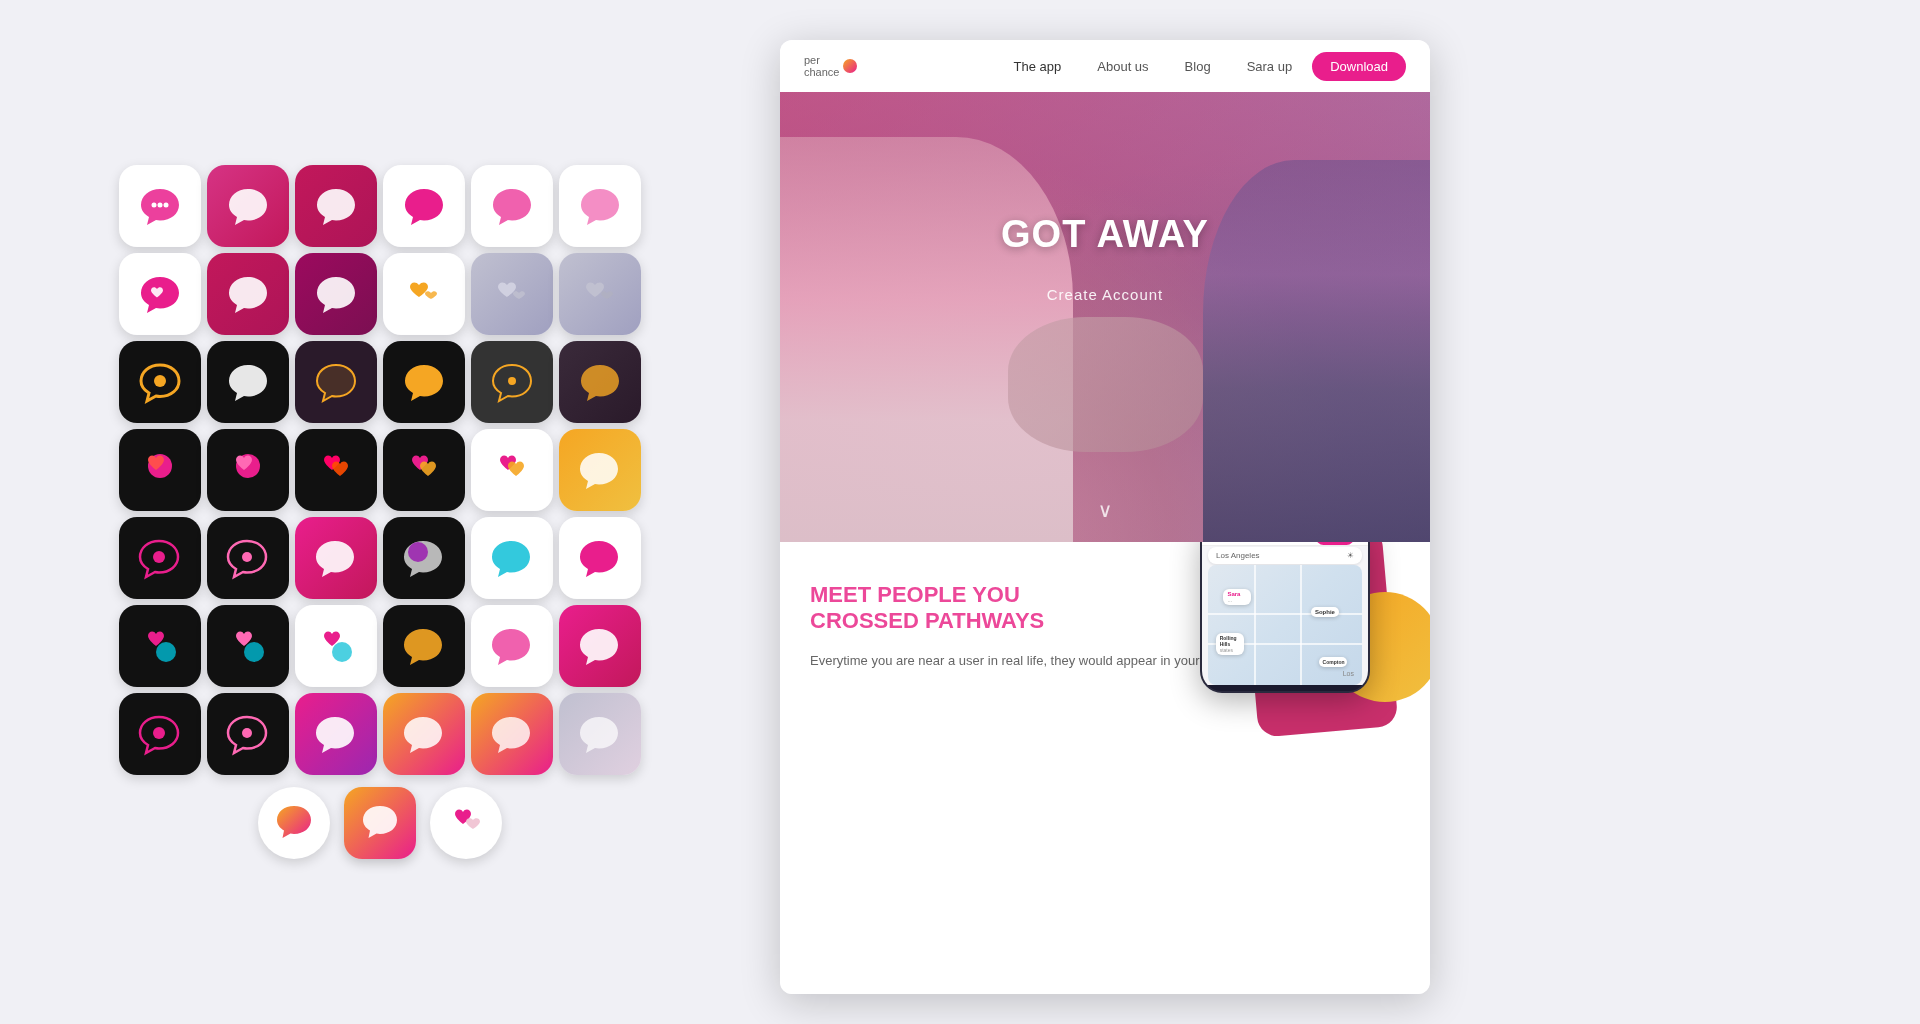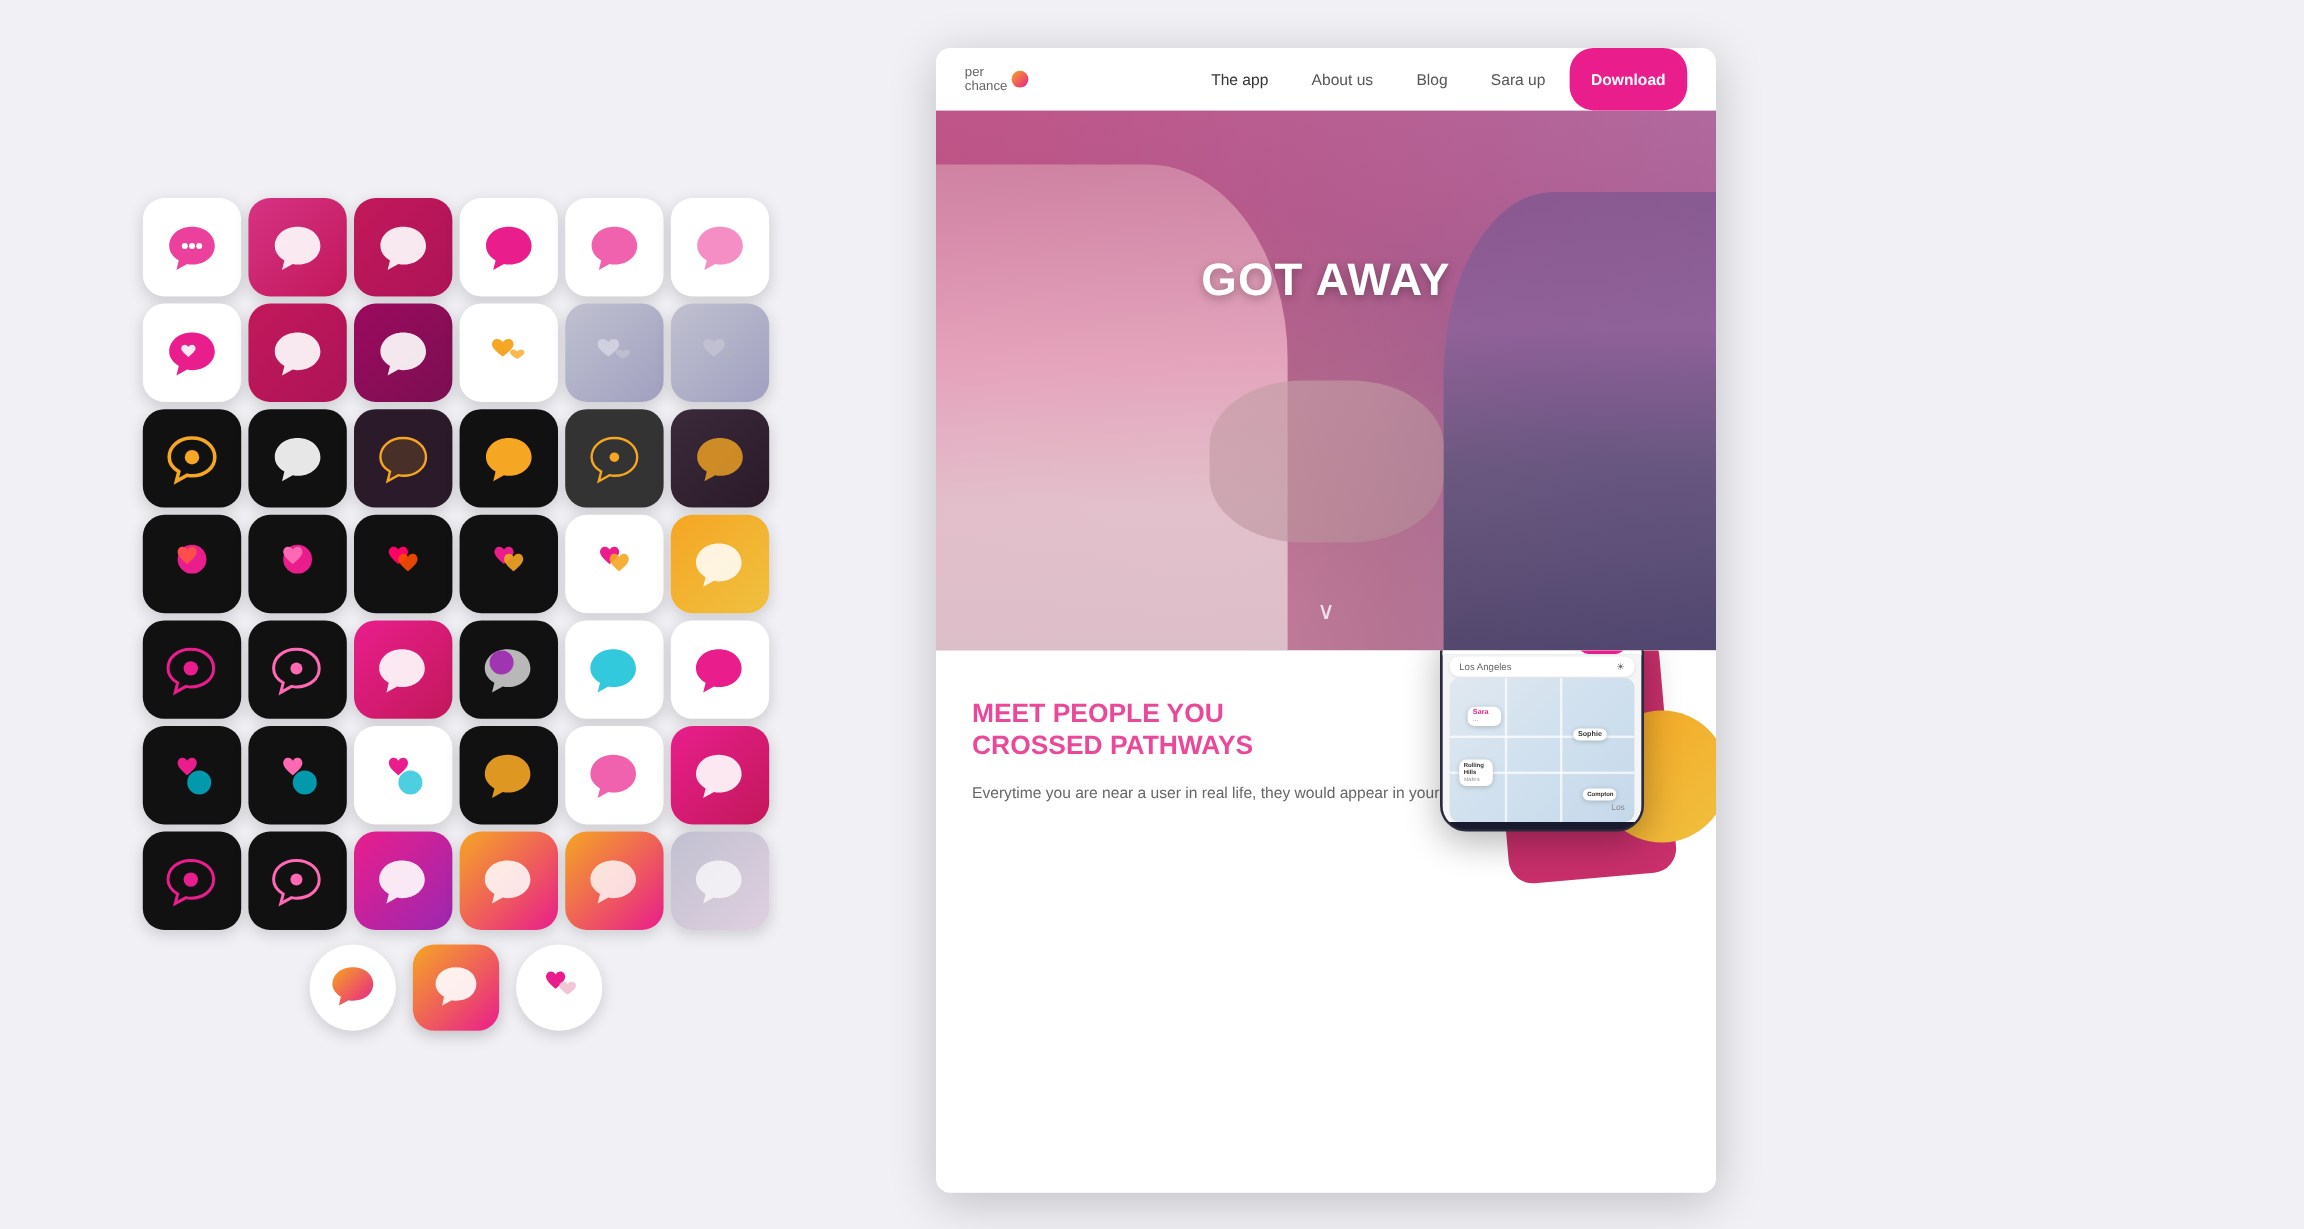--- a/index.html
+++ b/index.html
@@ -128,20 +128,21 @@
       display: flex;
       flex-direction: column;
       margin-left: 20px;
     }
 
     
     .site-navbar {
       background: white;
       height: 52px;
       display: flex;
+      align-items: center;
       padding: 0 24px;
       gap: 0;
       flex-shrink: 0;
       z-index: 10;
     }
 
     .site-logo {
       display: flex;
       align-items: center;
       gap: 4px;
@@ -173,21 +174,21 @@
       font-weight: 500;
     }
 
     .site-download-btn {
       background: #e91e8c;
       color: white;
       border: none;
       border-radius: 20px;
       padding: 7px 18px;
       font-size: 13px;
-      font-weight: 700;
+      font-weight: 400;
       cursor: pointer;
     }
 
     
     .site-hero {
       flex: 0 0 450px;
       position: relative;
       overflow: hidden;
       background: linear-gradient(135deg, rgba(180,50,120,0.7), rgba(120,50,180,0.5));
     }
@@ -766,20 +767,21 @@
 
         <div style="position:absolute;right:0;bottom:0;width:35%;height:85%;background:linear-gradient(to bottom, rgba(100,80,140,0.5) 0%, rgba(130,100,160,0.6) 30%, rgba(80,80,120,0.7) 60%, rgba(60,60,100,0.8) 100%);border-radius:40% 0 0 0;"></div>
 
         <div style="position:absolute;bottom:20%;left:35%;width:30%;height:30%;background:linear-gradient(135deg,rgba(200,160,170,0.7),rgba(180,140,150,0.6));border-radius:40%;"></div>
       </div>
       <div class="hero-content">
         <h1 class="hero-title">
           <br>
           <span>GOT  AWAY</span>
         </h1>
+        <div class="hero-cta">Create Account</div>
       </div>
       <div class="hero-scroll-indicator">∨</div>
     </div>
 
     <div class="site-below-fold">
       <div class="below-fold-content">
         <h2 class="meet-title">
           <span>MEET PEOPLE YOU</span><br>
           <span>CROSSED PATHWAYS</span>
         </h2>

